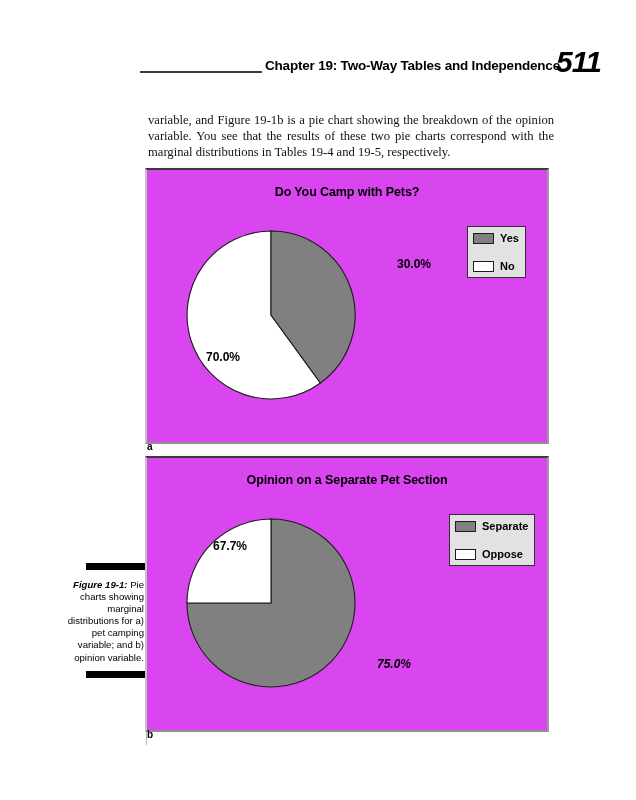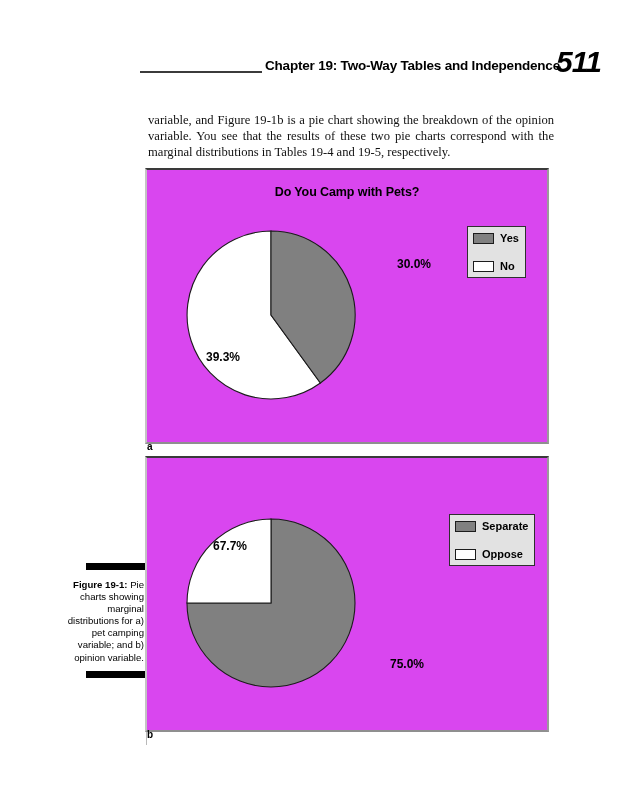--- a/index.html
+++ b/index.html
@@ -76,21 +76,21 @@
   #caption-bar-top { margin-bottom: 9px; }
   #caption-bar-bottom { margin-top: 7px; }
   #caption-text {
     font-family: "Liberation Sans", sans-serif;
     font-size: 9.6px;
     line-height: 12.1px;
     text-align: right;
     padding-right: 2px;
     color: #000;
   }
-  #caption-text .cap-label { font-weight: bold; }
+  #caption-text .cap-label { font-weight: bold; font-style: italic; }
   #vertical-rule {
     position: absolute;
     left: 146px; top: 560px;
     width: 1px; height: 185px;
     background: #b9b9b9;
   }
 
   
   .chart-panel {
     position: absolute;
@@ -203,50 +203,51 @@
   <div class="pie-wrap">
     <svg width="176" height="176" viewBox="0 0 176 176">
 
       <path id="a-slice-no" d="M 88 88 L 137.4 156.0 A 84 84 0 1 1 88 4 Z" fill="#ffffff" stroke="#1c1c1c" stroke-width="1.1"></path>
 
       <path id="a-slice-yes" d="M 88 88 L 88 4 A 84 84 0 0 1 137.4 156.0 Z" fill="#808080" stroke="#1c1c1c" stroke-width="1.1"></path>
     </svg>
   </div>
 
   <div class="pct-label" style="left:250px; top:87px;">30.0%</div>
-  <div class="pct-label" style="left:59px; top:180px;">39.3%</div>
+  <div class="pct-label" style="left:59px; top:180px;">70.0%</div>
 
   <div class="legend-box" style="left:320px; top:56px;">
     <div class="legend-row">
       <span class="legend-swatch" style="background:#808080;"></span>
       <span class="legend-label">Yes</span>
     </div>
     <div class="legend-row">
       <span class="legend-swatch" style="background:#ffffff;"></span>
       <span class="legend-label">No</span>
     </div>
   </div>
 </div>
 
 <div class="subfig-label" id="subfig-a">a</div>
 
 <div class="chart-panel" id="chart-panel-b">
 
+  <div class="chart-title">Opinion on a Separate Pet Section</div>
 
   <div class="pie-wrap">
     <svg width="176" height="176" viewBox="0 0 176 176">
 
       <path id="b-slice-support" d="M 88 88 L 88 4 A 84 84 0 1 1 4 88 Z" fill="#808080" stroke="#1c1c1c" stroke-width="1.1"></path>
 
       <path id="b-slice-oppose" d="M 88 88 L 4 88 A 84 84 0 0 1 88 4 Z" fill="#ffffff" stroke="#1c1c1c" stroke-width="1.1"></path>
     </svg>
   </div>
 
   <div class="pct-label" style="left:66px; top:81px;">67.7%</div>
-  <div class="pct-label" style="left:243px; top:199px;">75.0%</div>
+  <div class="pct-label" style="left:230px; top:199px;font-style:italic;">75.0%</div>
 
   <div class="legend-box" style="left:302px; top:56px;">
     <div class="legend-row">
       <span class="legend-swatch" style="background:#808080;"></span>
       <span class="legend-label">Separate</span>
     </div>
     <div class="legend-row">
       <span class="legend-swatch" style="background:#ffffff;"></span>
       <span class="legend-label">Oppose</span>
     </div>

